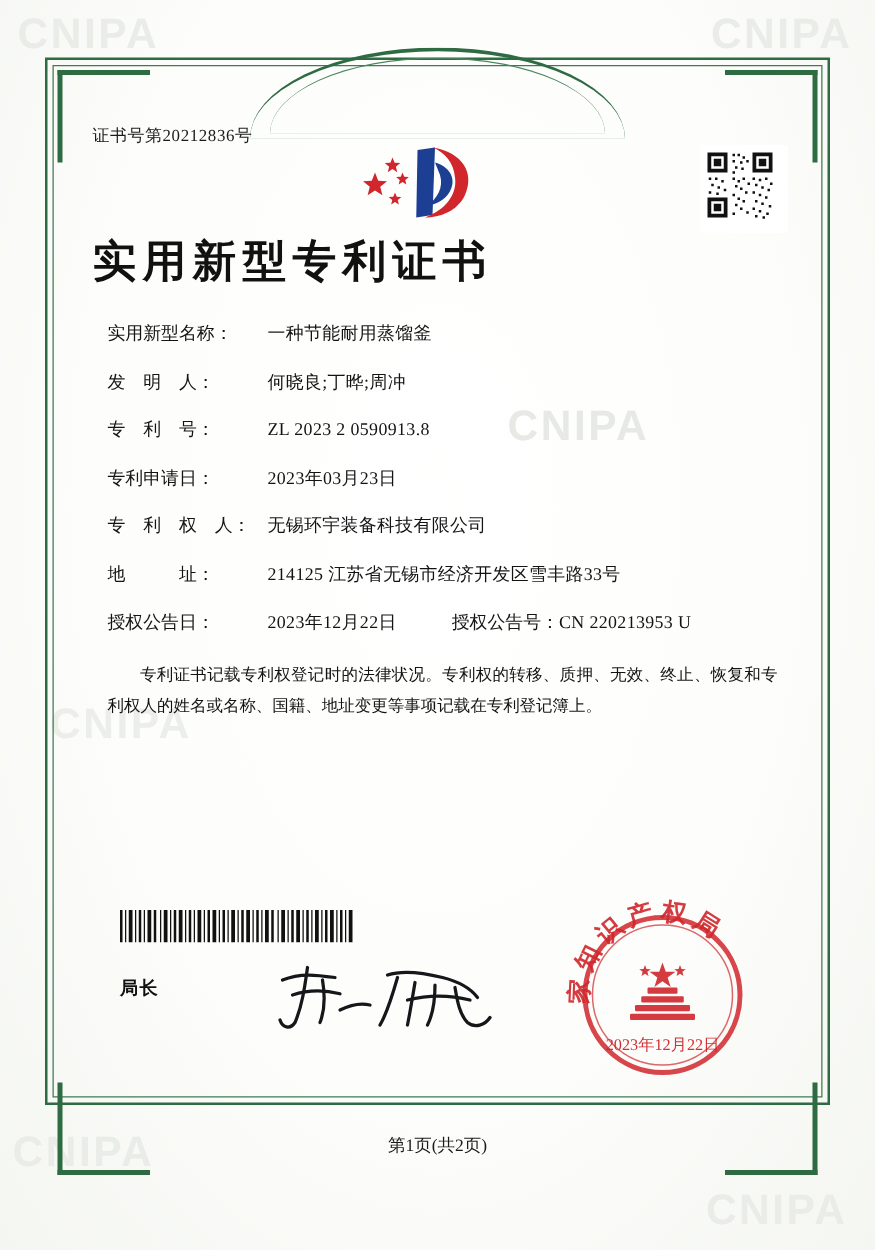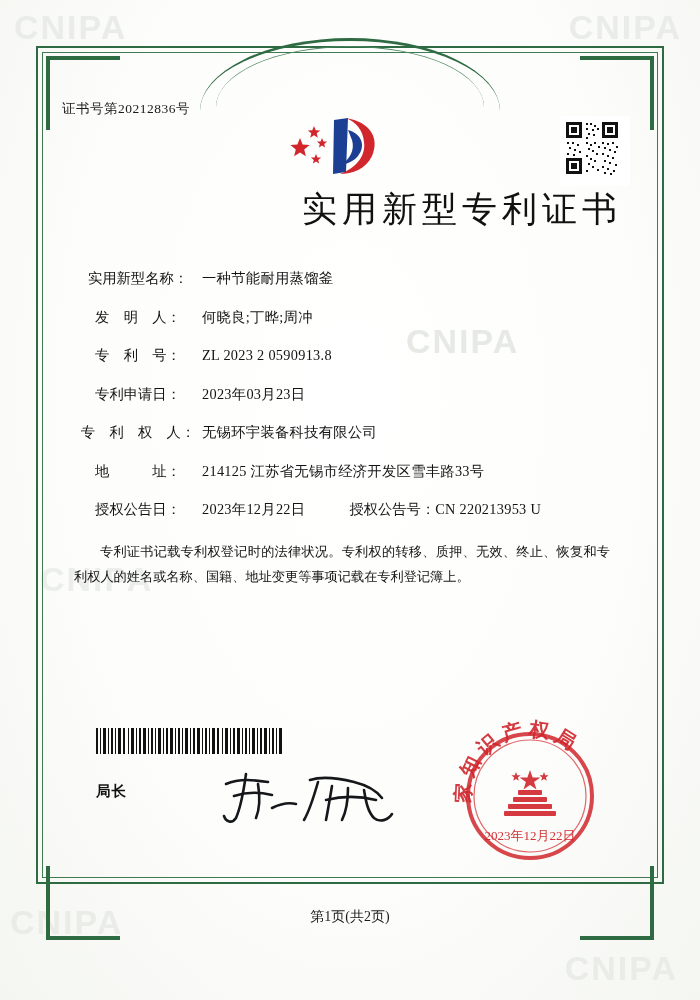--- a/index.html
+++ b/index.html
@@ -78,21 +78,21 @@
     position: absolute;
     left: 216px; top: 46px;
     width: 268px; height: 60px;
     border-top: 1.5px solid #49855c;
     border-radius: 50% 50% 0 0 / 100% 100% 0 0;
   }
 
   
   .content {
     position: absolute;
-    left: 62px; top: 100px;
+    left: 74px; top: 100px;
     width: 560px;
   }
 
   .cert-no {
     font-size: 13.5px;
     color: #1b1b1b;
     letter-spacing: 0.5px;
   }
 
   
@@ -107,32 +107,31 @@
     position: absolute;
     right: 70px; top: 116px;
     width: 62px; height: 62px;
     background: #ffffff;
     padding: 3px;
     border: 1px solid #ffffff;
   }
 
   .title {
     margin-top: 68px;
-    text-align: right;
+    text-align: left;
     font-size: 35px;
-    font-weight: 400;
+    font-weight: 700;
     letter-spacing: 5px;
     color: #111111;
     font-family: "Liberation Serif", serif;
   }
 
   .fields {
-    margin-top: 36px;
+    margin-top: 24px;
     padding-left: 12px;
-    text-align: center;
   }
   .field {
     display: flex;
     align-items: baseline;
     margin-bottom: 19.5px;
     font-size: 14.3px;
     color: #131313;
   }
   .field .lbl {
     width: 128px;

